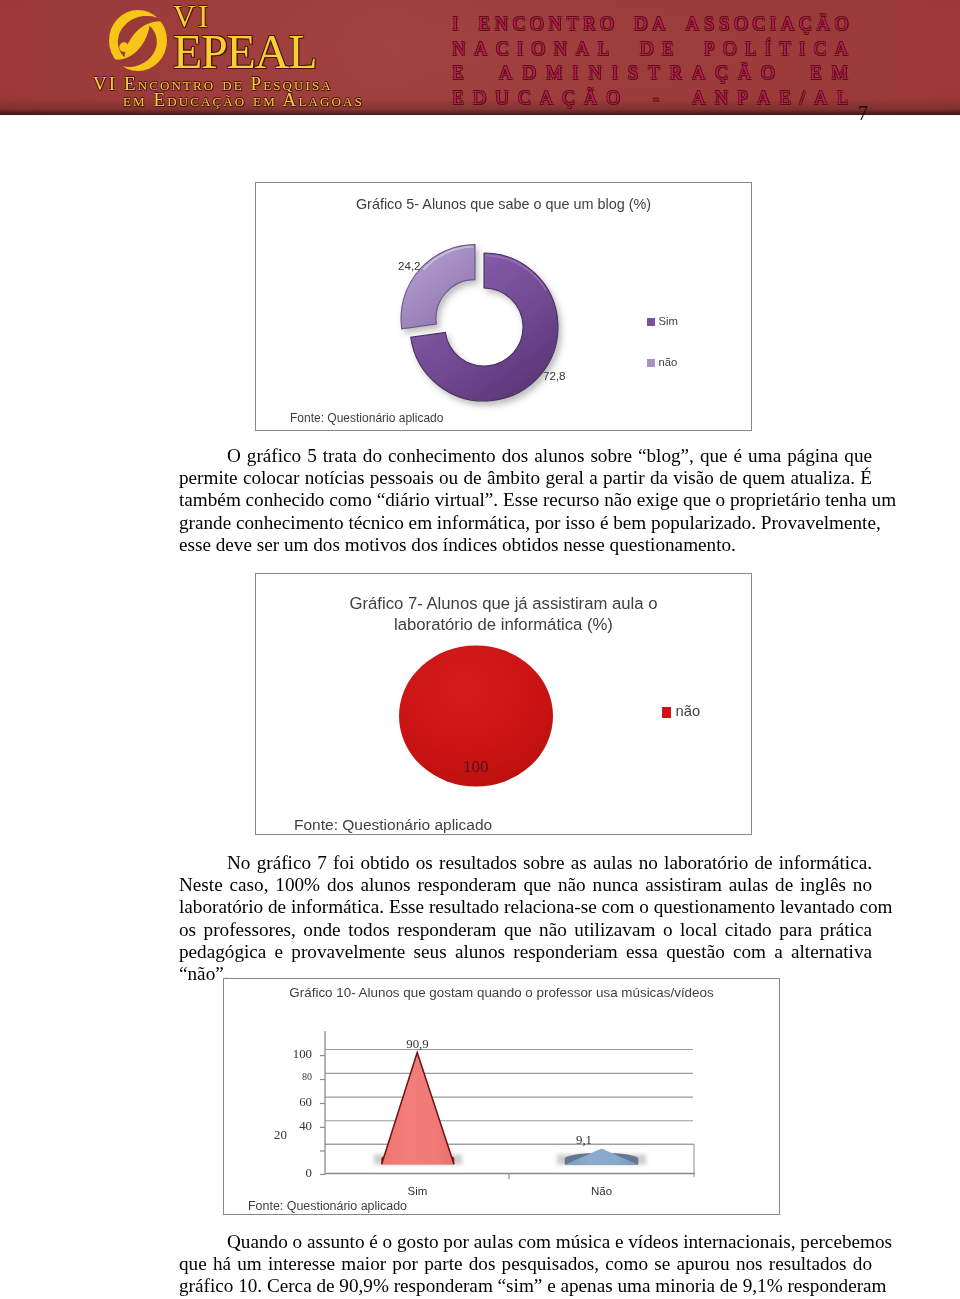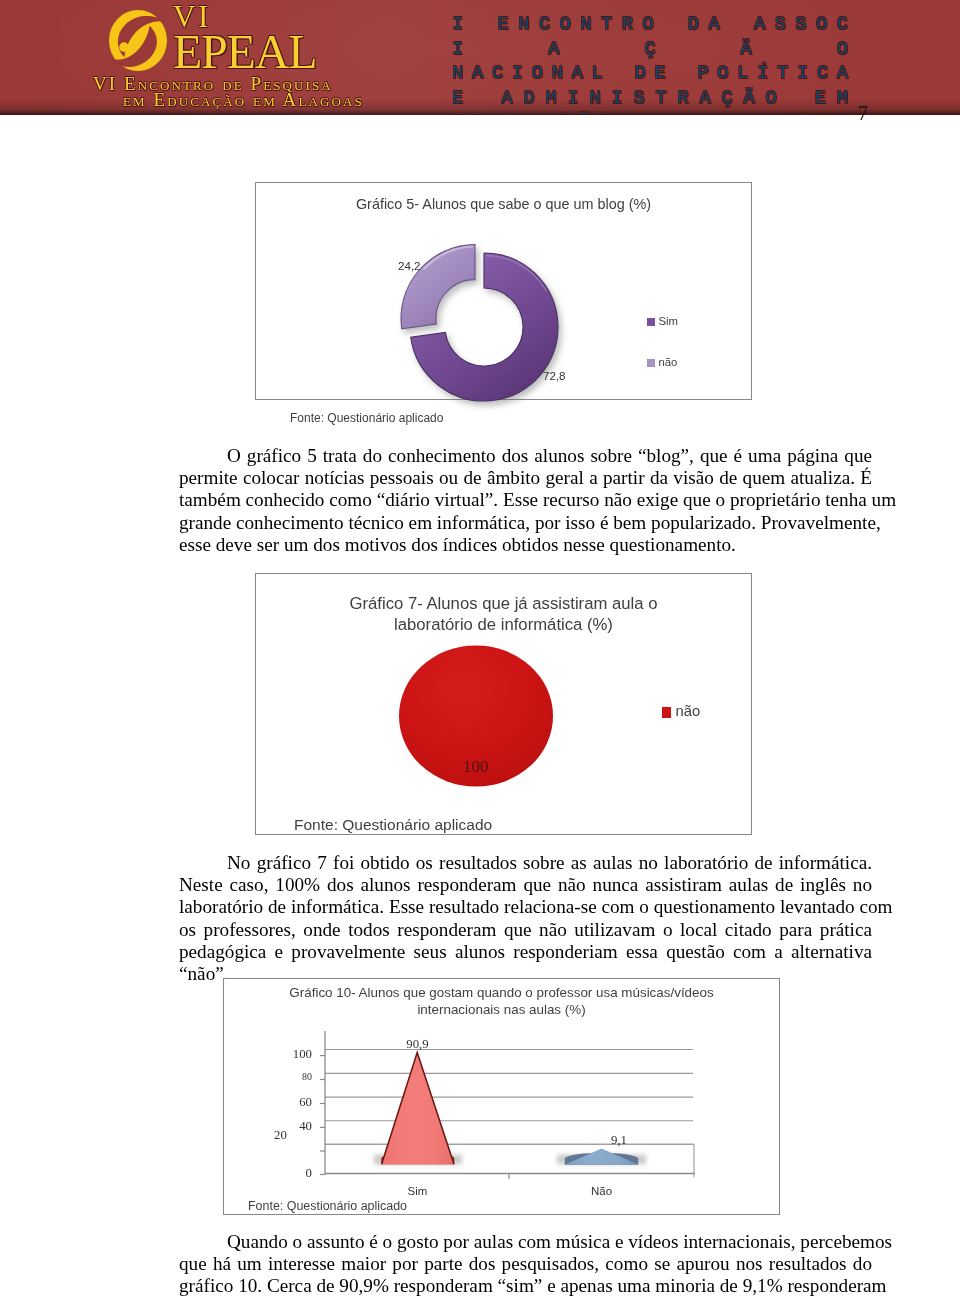--- a/index.html
+++ b/index.html
@@ -26,21 +26,21 @@
      font-size:48px;line-height:48px;letter-spacing:-1.2px;color:#f7cf31;font-weight:400;
      text-shadow:1.3px 1.3px 0 #4a1210, -0.8px -0.8px 0 #4a1210, 0.8px -0.8px 0 #4a1210, -0.8px 0.8px 0 #4a1210;}
   .logo-sub{position:absolute;font-family:"Liberation Serif",serif;
      font-size:19px;line-height:19px;color:#f7cf31;font-weight:400;letter-spacing:2.1px;font-variant:small-caps;
      white-space:nowrap;
      text-shadow:1px 1px 0 #4a1210, -0.6px -0.6px 0 #4a1210, 0.6px -0.6px 0 #4a1210, -0.6px 0.6px 0 #4a1210;}
   .logo-sub1{top:74px;left:8px;}
   .logo-sub2{top:90px;left:4px;margin-left:34px;}
 
   .hdr-title{position:absolute;left:452px;top:12px;width:396px;}
-  .hdr-title div{font-family:Liberation Mono, monospace;color:#0c4a6e;font-size:19px;line-height:24.5px;
+  .hdr-title div{font-family:Liberation Serif, serif;color:#be185d;font-size:19px;line-height:24.5px;
      font-variant:small-caps;text-align:justify;text-align-last:justify;white-space:normal;
      word-spacing:-3px;
      text-shadow:1.1px 1.1px 0 #54120f, -0.6px -0.6px 0 #54120f, 0.6px -0.6px 0 #54120f, -0.6px 0.6px 0 #54120f;}
   .hdr-title div span{display:inline-block;}
   .hdr-title div span.sp{width:3px;}
 
   .pagenum{position:absolute;left:858px;top:102px;font-family:"Liberation Serif",serif;font-size:20px;color:#111;z-index:5;}
 
   
   .para{position:absolute;font-family:"Liberation Serif",serif;font-size:19.2px;color:#000;}
@@ -83,21 +83,21 @@
     <div class="hdr-title">
       <div class="jline"><span>I</span> <span class="sp">&nbsp;</span> <span class="sp">&nbsp;</span> <span>E</span> <span>N</span> <span>C</span> <span>O</span> <span>N</span> <span>T</span> <span>R</span> <span>O</span> <span class="sp">&nbsp;</span> <span class="sp">&nbsp;</span> <span>D</span> <span>A</span> <span class="sp">&nbsp;</span> <span class="sp">&nbsp;</span> <span>A</span> <span>S</span> <span>S</span> <span>O</span> <span>C</span> <span>I</span> <span>A</span> <span>Ç</span> <span>Ã</span> <span>O</span> </div>
       <div class="jline"><span>N</span> <span>A</span> <span>C</span> <span>I</span> <span>O</span> <span>N</span> <span>A</span> <span>L</span> <span class="sp">&nbsp;</span> <span class="sp">&nbsp;</span> <span>D</span> <span>E</span> <span class="sp">&nbsp;</span> <span class="sp">&nbsp;</span> <span>P</span> <span>O</span> <span>L</span> <span>Í</span> <span>T</span> <span>I</span> <span>C</span> <span>A</span> </div>
       <div class="jline"><span>E</span> <span class="sp">&nbsp;</span> <span class="sp">&nbsp;</span> <span>A</span> <span>D</span> <span>M</span> <span>I</span> <span>N</span> <span>I</span> <span>S</span> <span>T</span> <span>R</span> <span>A</span> <span>Ç</span> <span>Ã</span> <span>O</span> <span class="sp">&nbsp;</span> <span class="sp">&nbsp;</span> <span>E</span> <span>M</span> </div>
       <div class="jline"><span>E</span> <span>D</span> <span>U</span> <span>C</span> <span>A</span> <span>Ç</span> <span>Ã</span> <span>O</span> <span class="sp">&nbsp;</span> <span class="sp">&nbsp;</span> <span>-</span> <span class="sp">&nbsp;</span> <span class="sp">&nbsp;</span> <span>A</span> <span>N</span> <span>P</span> <span>A</span> <span>E</span> <span>/</span> <span>A</span> <span>L</span> </div>
     </div>
   </div>
 
   <div class="pagenum">7</div>
 
-  <div class="chart" id="c5" style="left:255px;top:182px;width:497px;height:218px;">
+  <div class="chart" id="c5" style="left:255px;top:182px;width:497px;height:249px;">
     <div class="ctitle" style="left:0;top:13px;font-size:14.4px;">Gráfico 5- Alunos que sabe o que um blog (%)</div>
 
     <svg class="cart" width="497" height="249" viewBox="0 0 497 249" style="position:absolute;left:0;top:0;">
       <defs>
         <linearGradient id="g5dark" x1="12%" y1="6%" x2="78%" y2="96%">
           <stop offset="0%" stop-color="#8d68b0"></stop>
           <stop offset="28%" stop-color="#7f56a1"></stop>
           <stop offset="62%" stop-color="#6f4890"></stop>
           <stop offset="100%" stop-color="#5c3678"></stop>
         </linearGradient>
@@ -173,21 +173,20 @@
     <div class="pl ind">No gráfico 7 foi obtido os resultados sobre as aulas no laboratório de informática.</div>
     <div class="pl">Neste caso, 100% dos alunos responderam que não nunca assistiram aulas de inglês no</div>
     <div class="pl">laboratório de informática. Esse resultado relaciona-se com o questionamento levantado com</div>
     <div class="pl">os professores, onde todos responderam que não utilizavam o local citado para prática</div>
     <div class="pl last">pedagógica e provavelmente seus alunos responderiam essa questão com a alternativa “não”.</div>
   </div>
 
   <div class="chart" id="c10" style="left:223px;top:978px;width:557px;height:237px;">
     <div class="ctitle" style="left:0;top:5px;font-size:13.4px;line-height:17px;">
       <div>Gráfico 10- Alunos que gostam quando o professor usa músicas/vídeos</div>
-      <div>internacionais nas aulas (%)</div>
     </div>
 
     <svg width="557" height="237" viewBox="0 0 557 237" style="position:absolute;left:0;top:0;">
       <defs>
         <linearGradient id="c10red" x1="0" y1="0" x2="1" y2="0">
           <stop offset="0%" stop-color="#ee7471"></stop>
           <stop offset="35%" stop-color="#f37d7a"></stop>
           <stop offset="75%" stop-color="#f17a77"></stop>
           <stop offset="100%" stop-color="#e96e6b"></stop>
         </linearGradient>
@@ -244,21 +243,21 @@
     </svg>
 
     <div class="dlabel" style="left:50px;top:68px;font-size:12.8px;width:38px;text-align:right;font-family:'Liberation Serif',serif;">100</div>
     <div class="dlabel" style="left:50px;top:92px;font-size:10px;width:38px;text-align:right;font-family:'Liberation Serif',serif;">80</div>
     <div class="dlabel" style="left:50px;top:116px;font-size:12.8px;width:38px;text-align:right;font-family:'Liberation Serif',serif;">60</div>
     <div class="dlabel" style="left:50px;top:140px;font-size:12.8px;width:38px;text-align:right;font-family:'Liberation Serif',serif;">40</div>
     <div class="dlabel" style="left:50px;top:149px;font-size:12.8px;width:38px;text-align:left;font-family:'Liberation Serif',serif;">20</div>
     <div class="dlabel" style="left:50px;top:187px;font-size:12.8px;width:38px;text-align:right;font-family:'Liberation Serif',serif;">0</div>
 
     <div class="dlabel" style="left:163px;top:58px;width:61px;text-align:center;font-size:12.8px;font-family:'Liberation Serif',serif;">90,9</div>
-    <div class="dlabel" style="left:352px;top:154px;width:51px;text-align:right;font-size:12.8px;font-family:'Liberation Serif',serif;">9,1</div>
+    <div class="dlabel" style="left:352px;top:154px;width:51px;text-align:left;font-size:12.8px;font-family:'Liberation Serif',serif;">9,1</div>
 
     <div class="dlabel" style="left:163px;top:206px;width:61px;text-align:center;font-size:11.5px;">Sim</div>
     <div class="dlabel" style="left:347px;top:206px;width:61px;text-align:center;font-size:11.5px;">Não</div>
 
     <div class="csrc" style="left:24px;top:220px;font-size:12.45px;">Fonte: Questionário aplicado</div>
   </div>
 
   <div class="para" style="left:137px;top:1231px;width:735px;">
     <div class="pl ind">Quando o assunto é o gosto por aulas com música e vídeos internacionais, percebemos</div>
     <div class="pl">que há um interesse maior por parte dos pesquisados, como se apurou nos resultados do</div>

